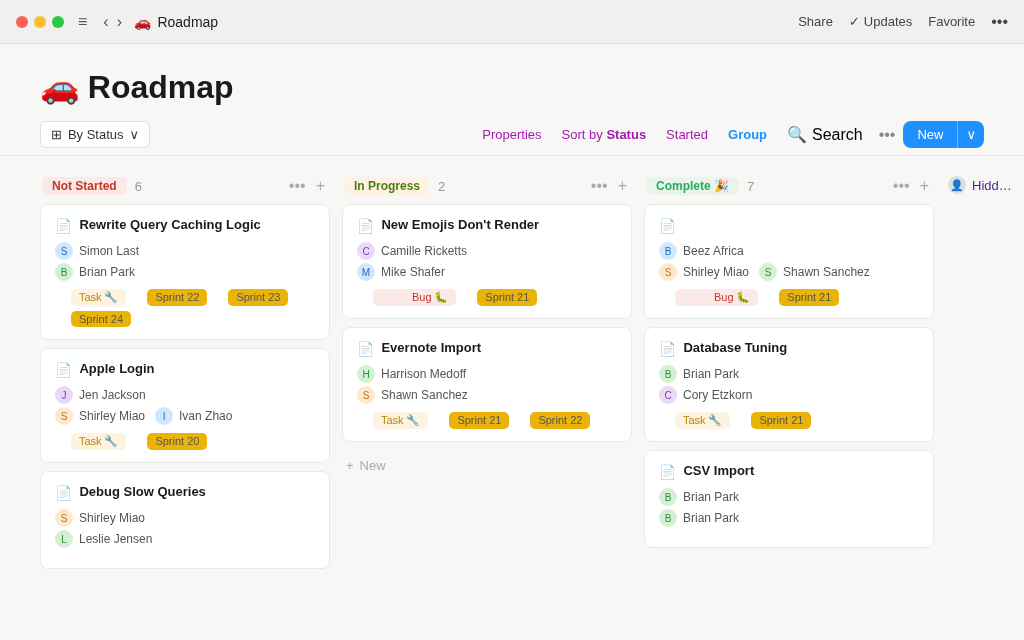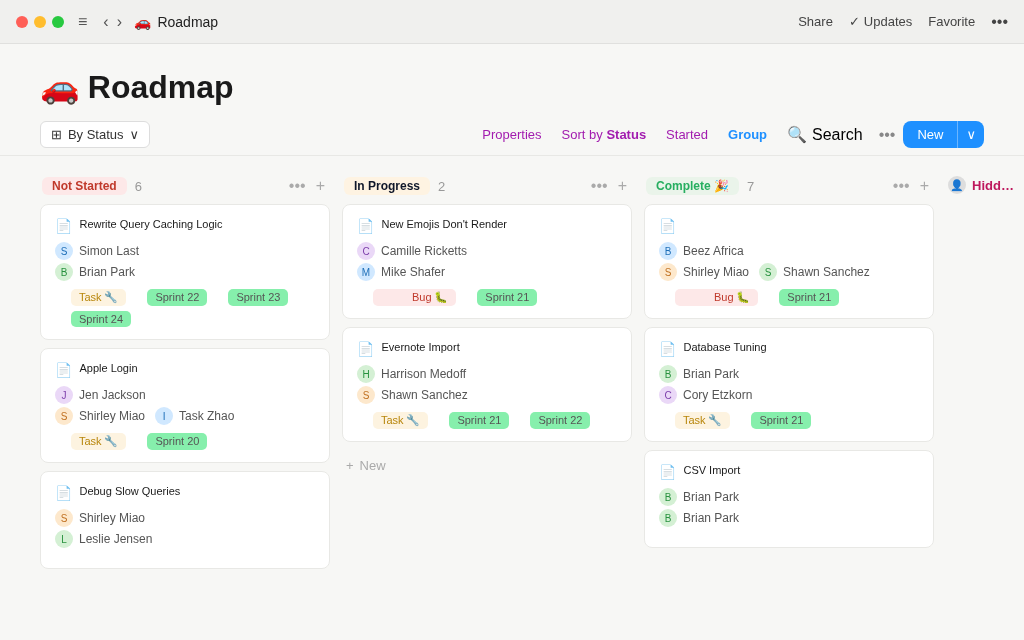--- a/index.html
+++ b/index.html
@@ -130,21 +130,21 @@
       gap: 6px;
       padding: 4px 2px 8px;
     }
     .status-badge {
       border-radius: 6px;
       padding: 2px 10px;
       font-size: 12px;
       font-weight: 600;
     }
     .status-not-started { background: #fde8e8; color: #c0392b; }
-    .status-in-progress { background: #fef3e2; color: #0f172a; }
+    .status-in-progress { background: #fef3e2; color: #4d7c0f; }
     .status-complete { background: #eaf4ea; color: #27ae60; }
     .col-count {
       font-size: 13px; color: #999; margin-left: 2px;
     }
     .col-actions {
       margin-left: auto;
       display: flex; gap: 4px; align-items: center;
     }
     .col-action-btn {
       color: #aaa; font-size: 16px; cursor: pointer; padding: 1px 3px;
@@ -161,21 +161,21 @@
       padding: 12px 14px;
       cursor: pointer;
     }
     .card-title-row {
       display: flex; align-items: flex-start; gap: 7px; margin-bottom: 8px;
     }
     .card-icon {
       font-size: 14px; color: #aaa; margin-top: 1px; flex-shrink: 0;
     }
     .card-title {
-      font-size: 11px; font-weight: 400; color: #1a1a1a; line-height: 1.3;
+      font-size: 13px; font-weight: 700; color: #1a1a1a; line-height: 1.3;
     }
     .card-assignees {
       display: flex; flex-direction: column; gap: 3px; margin-bottom: 8px;
     }
     .card-assignee {
       display: flex; align-items: center; gap: 6px;
       font-size: 12px; color: #555;
     }
     .avatar {
       width: 18px; height: 18px; border-radius: 50%;
@@ -191,32 +191,32 @@
     }
     .tag {
       border-radius: 5px;
       padding: 2px 8px;
       font-size: 11px;
       font-weight: 500;
       margin-left: 16px;
     }
     .tag-task { background: #fdf3e0; color: #b8860b; }
     .tag-bug { background: #fde8e8; color: #c0392b; padding-left: 39px; }
-    .tag-sprint { background: #86efac; color: #555; }
+    .tag-sprint { background: #eab308; color: #555; }
 
     
     .column-hidden {
       min-width: 80px;
       width: 80px;
     }
     .hidden-header {
       display: flex; align-items: center; gap: 6px;
       padding: 4px 2px 8px; color: #888;
     }
-    .hidden-label { font-size: 13px; font-weight: 700; color: #be185d; }
+    .hidden-label { font-size: 13px; font-weight: 400; color: #4c1d95; }
 
     .new-card-btn {
       display: flex; align-items: center; gap: 6px;
       padding: 8px 4px; color: #aaa; font-size: 13px; cursor: pointer;
     }
   </style>
 </head>
 <body>
 
 <div class="titlebar">
@@ -321,21 +321,21 @@
         </div>
         <div class="card-assignees">
           <div class="card-assignee">
             <span class="avatar purple">J</span>
             <span>Jen Jackson</span>
           </div>
           <div class="card-assignee">
             <span class="avatar orange">S</span>
             <span>Shirley Miao</span>
             <span class="avatar blue" style="margin-left:4px;">I</span>
-            <span>Task Zhao</span>
+            <span>Ivan Zhao</span>
           </div>
         </div>
         <div class="card-tags">
           <span class="tag tag-task">Task 🔧</span>
           <span class="tag tag-sprint">Sprint 20</span>
         </div>
       </div>
 
       <div class="card">
         <div class="card-title-row">

